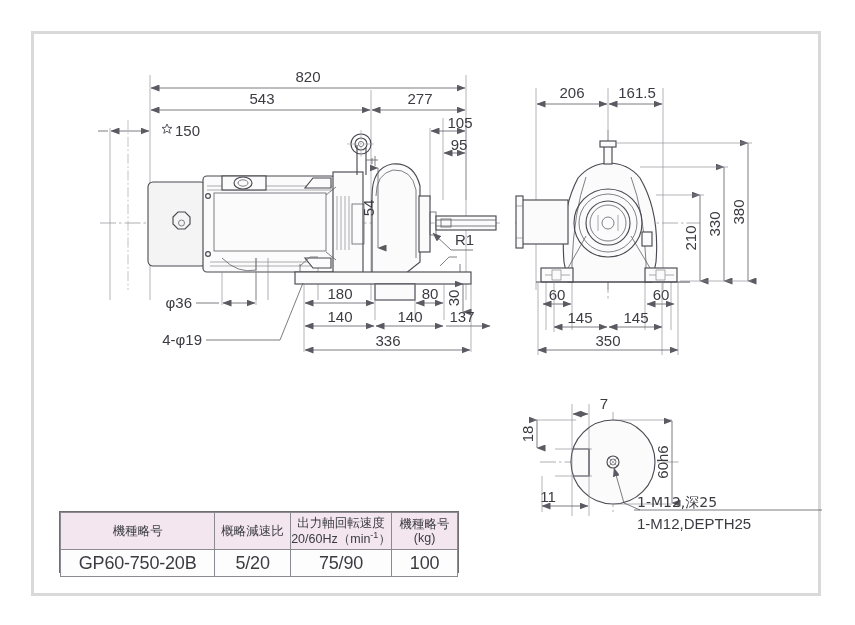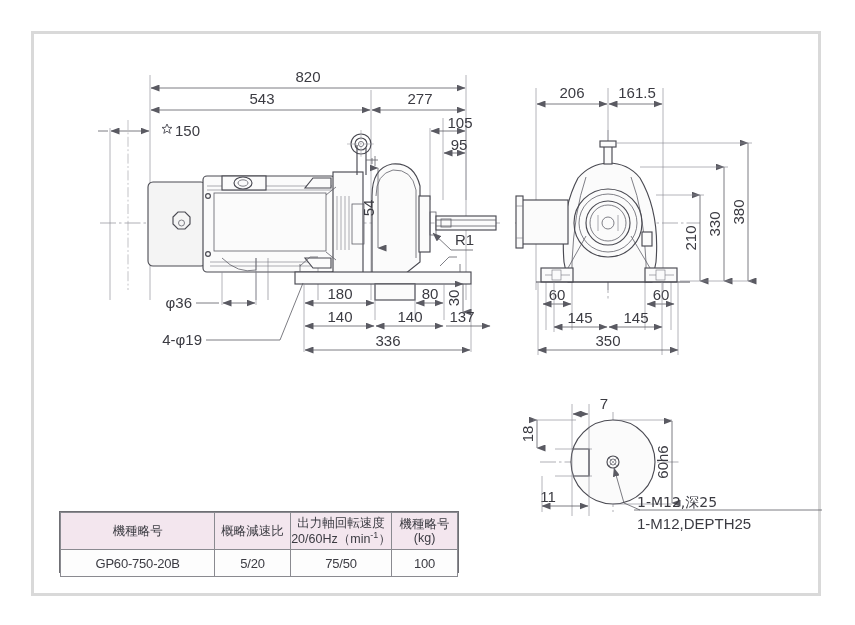--- a/index.html
+++ b/index.html
@@ -37,21 +37,21 @@
   }
   #spec-table th{
     background:#f3e6ee;
     font-weight:normal;
     font-size:12.5px;
     line-height:1.12;
     height:36px;
   }
   #spec-table td{
     background:#fdfdfd;
-    font-size:13px;
+    font-size:18px;
     height:26px;
     letter-spacing:-0.2px;
   }
   .th-sub{font-size:12.5px;display:block;}
   .sup{font-size:9px;vertical-align:super;}
   .col1{width:39%;}
   .col2{width:19%;}
   .col3{width:25.5%;}
   .col4{width:16.5%;}
 </style>
@@ -451,20 +451,20 @@
           <th class="col4">
             <span class="th-sub">機種略号</span>
             <span class="th-sub">(kg)</span>
           </th>
         </tr>
       </thead>
       <tbody>
         <tr>
           <td>GP60-750-20B</td>
           <td>5/20</td>
-          <td>75/50</td>
+          <td>75/90</td>
           <td>100</td>
         </tr>
       </tbody>
     </table>
   </div>
 
 </div>
 
 </body></html>

